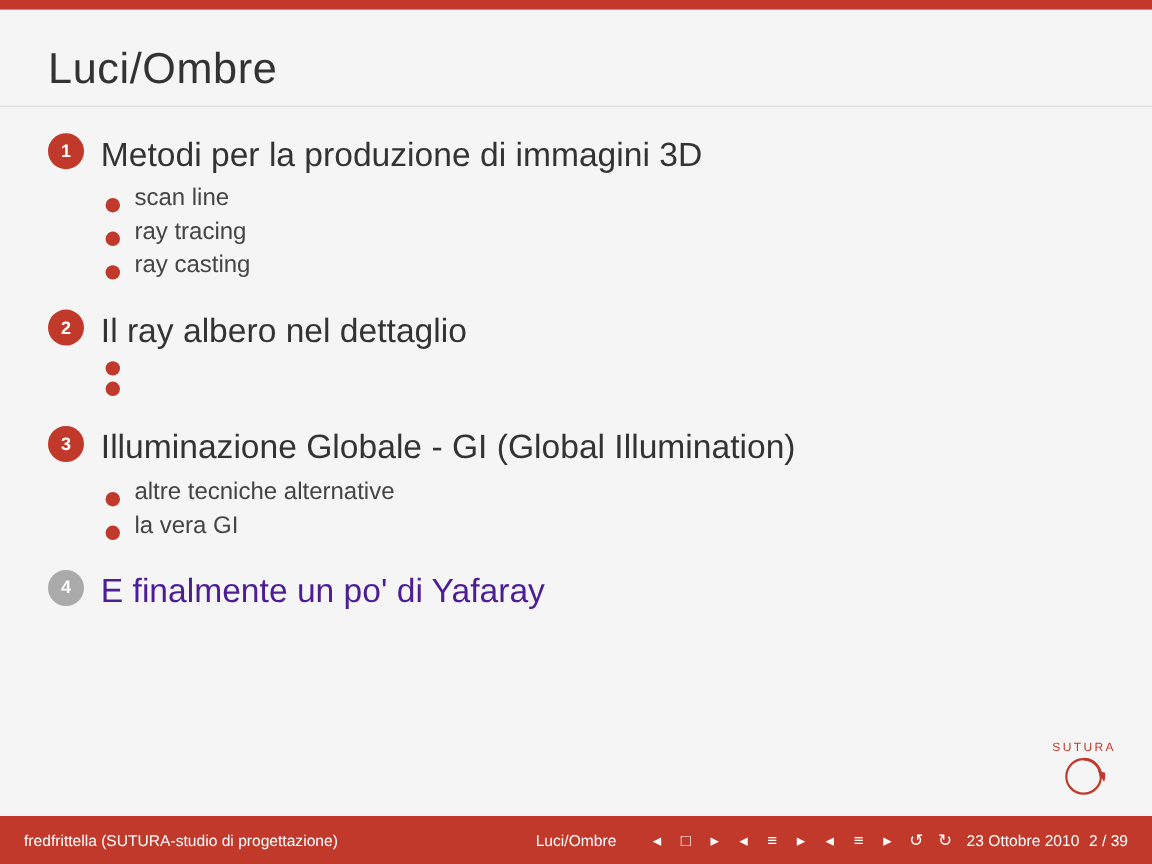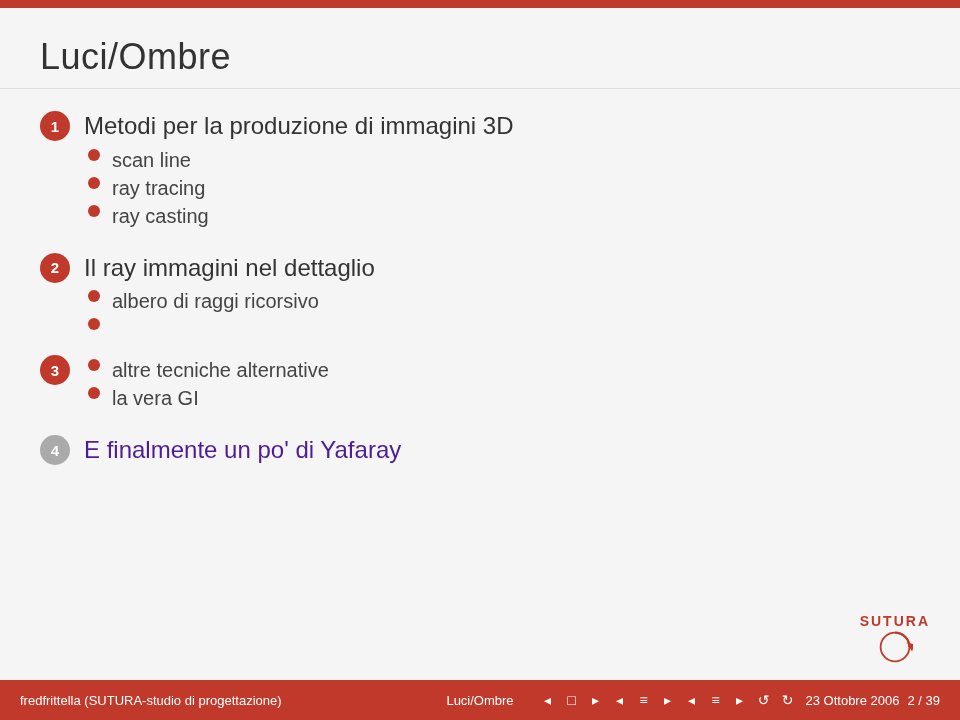--- a/index.html
+++ b/index.html
@@ -76,39 +76,39 @@
 
     .main-item-number.faded {
       background: #aaa;
     }
 
     .main-item-content {
       flex: 1;
     }
 
     .main-item-label {
-      font-size: 24px;
+      font-size: 28px;
       color: #333;
       font-weight: 400;
       line-height: 1.4;
     }
 
     .main-item-label.faded {
       color: #4c1d95;
     }
 
     
     .sub-items {
       margin-top: 6px;
       margin-left: 4px;
     }
 
     .sub-item {
       display: flex;
-      align-items: flex-start;
+      align-items: flex-end;
       margin-bottom: 5px;
     }
 
     .bullet-icon {
       width: 12px;
       height: 12px;
       border-radius: 50%;
       background: #c0392b;
       flex-shrink: 0;
       margin-right: 12px;
@@ -175,24 +175,24 @@
     .sutura-logo {
       position: absolute;
       bottom: 55px;
       right: 30px;
       display: flex;
       flex-direction: column;
       align-items: center;
     }
 
     .sutura-text {
-      font-size: 14px;
+      font-size: 10px;
       color: #c0392b;
       letter-spacing: 2px;
-      font-weight: bold;
+      font-weight: normal;
     }
 
     .sutura-circle {
       width: 36px;
       height: 36px;
     }
   </style>
 </head>
 <body>
 
@@ -223,36 +223,36 @@
             <div class="bullet-icon"></div>
             <span class="sub-item-text">ray casting</span>
           </div>
         </div>
       </div>
     </div>
 
     <div class="main-item">
       <div class="main-item-number">2</div>
       <div class="main-item-content">
-        <div class="main-item-label">Il ray immagini nel dettaglio</div>
+        <div class="main-item-label">Il ray albero nel dettaglio</div>
         <div class="sub-items">
           <div class="sub-item">
             <div class="bullet-icon"></div>
-            <span class="sub-item-text">albero di raggi ricorsivo</span>
           </div>
           <div class="sub-item">
             <div class="bullet-icon"></div>
           </div>
         </div>
       </div>
     </div>
 
     <div class="main-item">
       <div class="main-item-number">3</div>
       <div class="main-item-content">
+        <div class="main-item-label">Illuminazione Globale - GI (Global Illumination)</div>
         <div class="sub-items">
           <div class="sub-item">
             <div class="bullet-icon"></div>
             <span class="sub-item-text">altre tecniche alternative</span>
           </div>
           <div class="sub-item">
             <div class="bullet-icon"></div>
             <span class="sub-item-text">la vera GI</span>
           </div>
         </div>
@@ -287,17 +287,17 @@
         <span class="nav-icon">▸</span>
         <span class="nav-icon">◂</span>
         <span class="nav-icon">≡</span>
         <span class="nav-icon">▸</span>
         <span class="nav-icon">◂</span>
         <span class="nav-icon">≡</span>
         <span class="nav-icon">▸</span>
         <span class="nav-icon">↺</span>
         <span class="nav-icon">↻</span>
       </div>
-      <span>23 Ottobre 2006</span>
+      <span>23 Ottobre 2010</span>
       <span>2 / 39</span>
     </div>
   </div>
 </div>
 
 </body></html>

